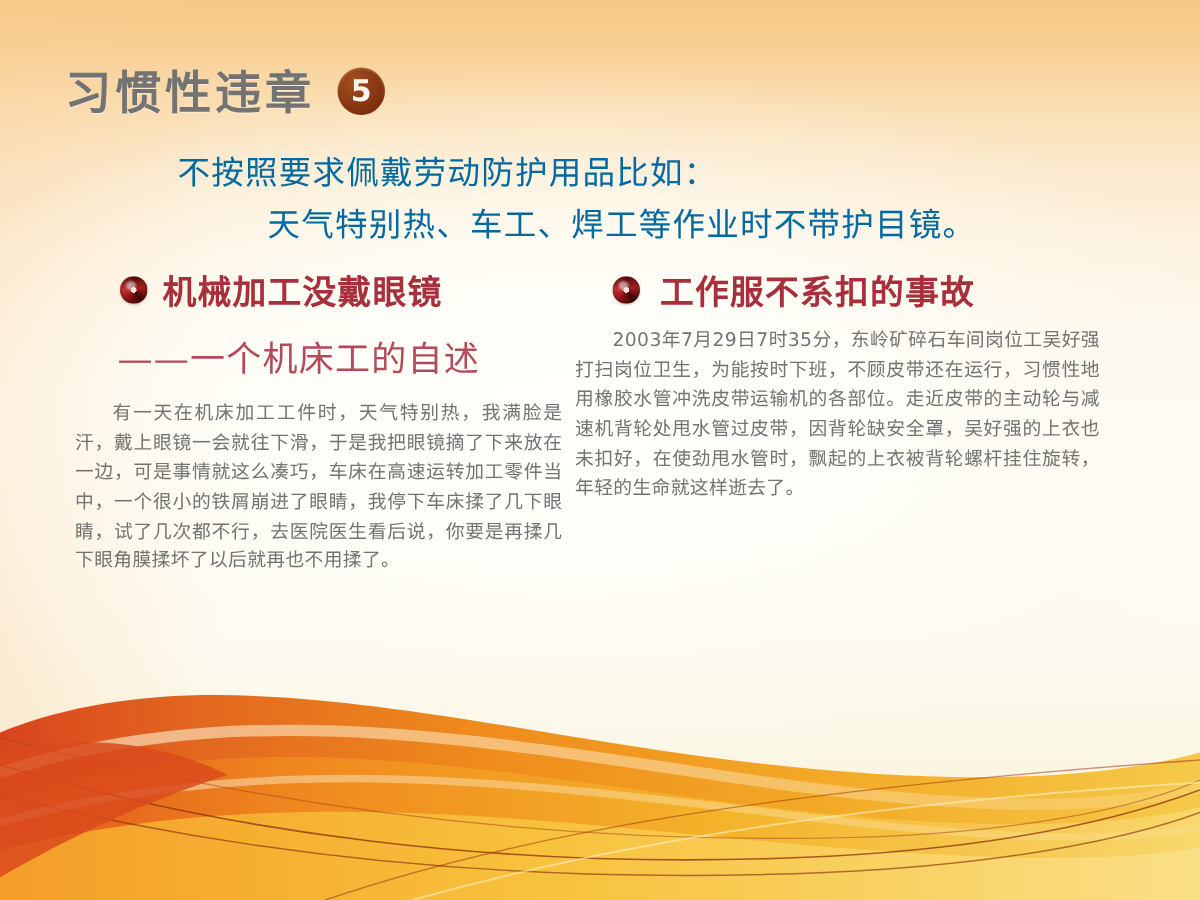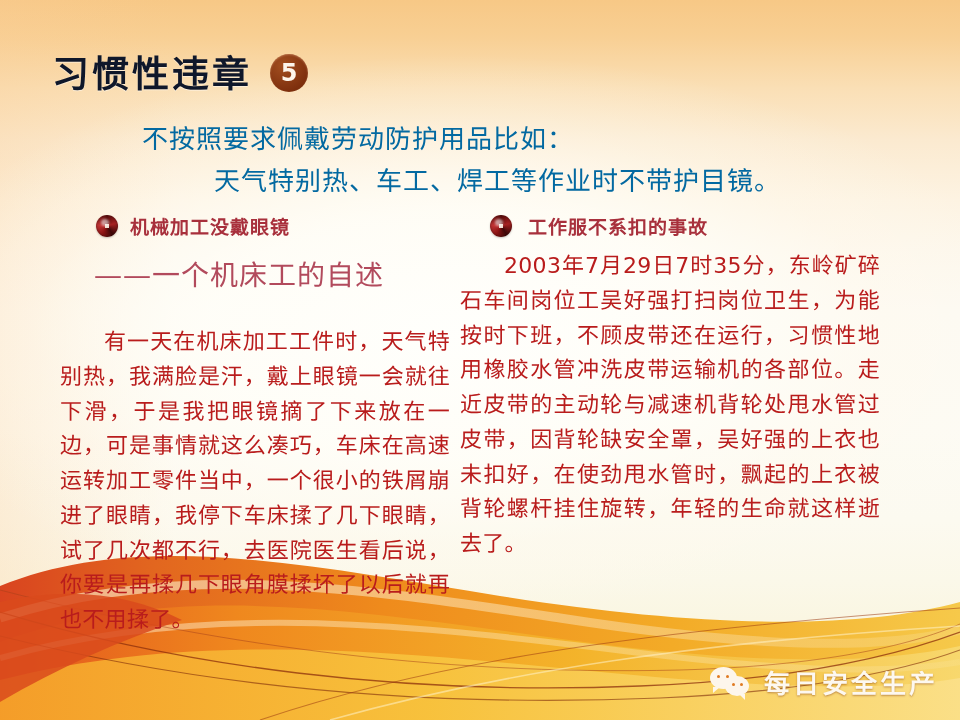--- a/index.html
+++ b/index.html
@@ -73,21 +73,21 @@
     top: 44px;
     display: flex;
     align-items: center;
     gap: 18px;
   }
   .slide-title {
     font-family: "DejaVu Serif", "Liberation Serif", serif;
     font-size: 37px;
     font-weight: 700;
     letter-spacing: 3px;
-    color: #0f172a;
+    color: #737373;
     text-shadow: 0 1px 0 rgba(255,255,255,0.45);
     white-space: nowrap;
   }
   .badge {
     width: 38px;
     height: 38px;
     border-radius: 50%;
     background: radial-gradient(circle at 35% 30%, #a34f20, #7e2f0d 72%, #6b270a);
     color: #fdf6ec;
     font-family: "DejaVu Sans", "Liberation Sans", sans-serif;
@@ -147,47 +147,47 @@
     content: "";
     position: absolute;
     left: 5px; top: 4px;
     width: 8px; height: 7px;
     border-radius: 50%;
     background: rgba(255,255,255,0.55);
     filter: blur(1px);
   }
   .sec-title {
     font-family: "DejaVu Serif", "Liberation Serif", serif;
-    font-size: 19px;
+    font-size: 27px;
     font-weight: 700;
     letter-spacing: 1px;
     color: #a8303c;
     white-space: nowrap;
   }
   .sec-sub {
     font-family: "DejaVu Serif", "Liberation Serif", serif;
     font-size: 28px;
     letter-spacing: 1px;
     color: #b24a5c;
     padding-left: 34px;
     margin-top: 14px;
     margin-bottom: 4px;
     white-space: nowrap;
   }
   .body-text {
     font-family: "DejaVu Sans", "Liberation Sans", sans-serif;
-    font-size: 22px;
+    font-size: 15px;
     line-height: 1.58;
-    color: #b91c1c;
+    color: #737373;
     text-align: justify;
     text-justify: inter-character;
     text-indent: 2em;
     letter-spacing: 0.3px;
   }
-  .col-left .body-text  { margin-top: 32px; }
+  .col-left .body-text  { margin-top: 14px; }
   .col-right .body-text { margin-top: 10px; }
 
   
   .wm {
     position: absolute;
     right: 14px;
     bottom: 16px;
     display: flex;
     align-items: center;
     gap: 12px;
@@ -319,25 +319,14 @@
   </div>
 
   <div class="col col-right">
     <div class="sec-head">
       <span class="bullet-swirl"></span>
       <span class="sec-title">工作服不系扣的事故</span>
     </div>
     <div class="body-text">2003年7月29日7时35分，东岭矿碎石车间岗位工吴好强打扫岗位卫生，为能按时下班，不顾皮带还在运行，习惯性地用橡胶水管冲洗皮带运输机的各部位。走近皮带的主动轮与减速机背轮处甩水管过皮带，因背轮缺安全罩，吴好强的上衣也未扣好，在使劲甩水管时，飘起的上衣被背轮螺杆挂住旋转，年轻的生命就这样逝去了。</div>
   </div>
 
-  <div class="wm">
-    <span class="wm-chat">
-      <span class="b1"></span>
-      <span class="b2"></span>
-      <i class="e1"></i>
-        <i class="e2"></i>
-        <i class="e3"></i>
-        <i class="e4"></i>
-    </span>
-    <span class="wm-text">每日安全生产</span>
-  </div>
 
 </div>
 
 </body></html>

